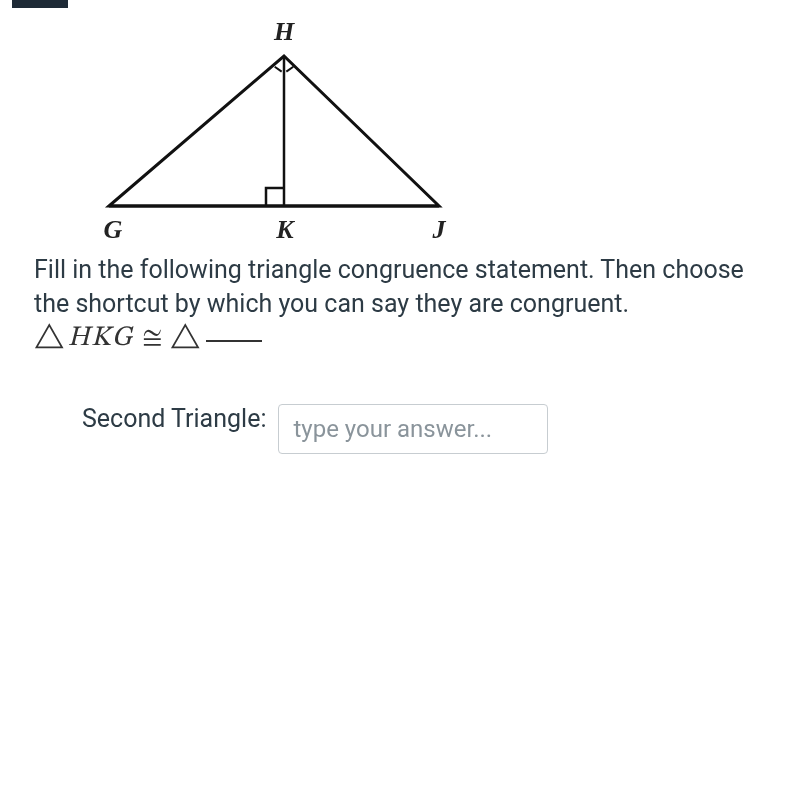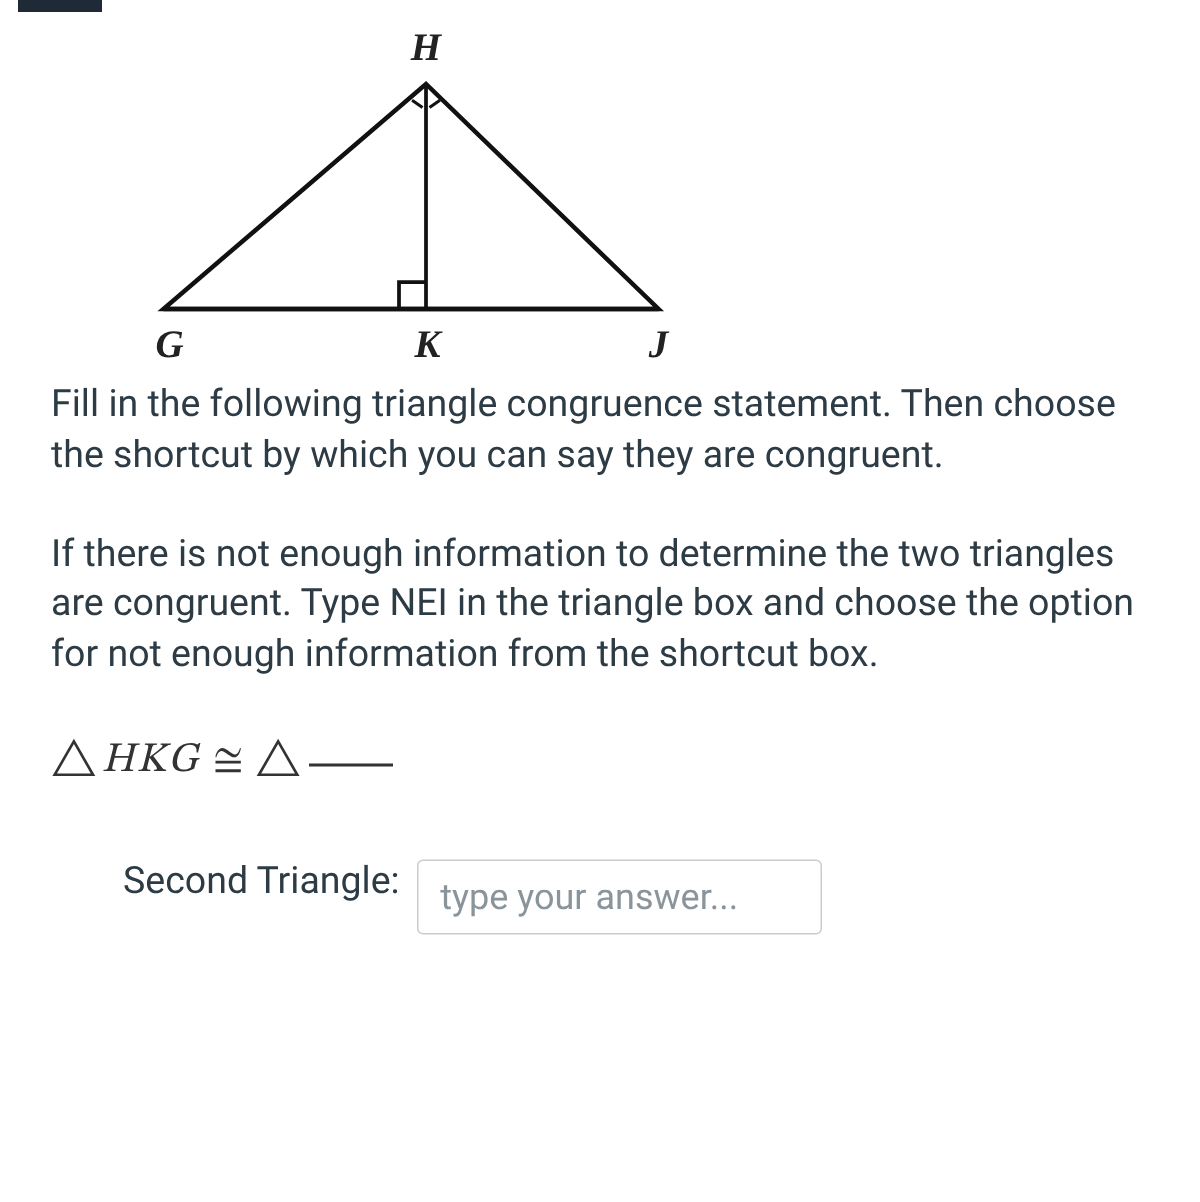--- a/index.html
+++ b/index.html
@@ -33,21 +33,20 @@
     .figure-svg {
       display: block;
     }
     .instructions {
       font-size: 25px;
       line-height: 1.35;
       color: #2d3b45;
       margin-top: 12px;
     }
     .para1 {
-      margin-bottom: 32px;
     }
     .para2 {
       margin-bottom: 36px;
     }
     .math-expr {
       font-family: "Cambria Math", "STIX Two Math", "Latin Modern Math", "Times New Roman", serif;
       font-style: italic;
       font-size: 28px;
       letter-spacing: 2px;
       color: #333;
@@ -122,21 +121,20 @@
 
       <text x="195" y="24" text-anchor="middle" font-family="Georgia, 'Times New Roman', serif" font-style="italic" font-weight="bold" font-size="26" fill="#222">H</text>
       <text x="24" y="222" text-anchor="middle" font-family="Georgia, 'Times New Roman', serif" font-style="italic" font-weight="bold" font-size="26" fill="#222">G</text>
       <text x="196" y="222" text-anchor="middle" font-family="Georgia, 'Times New Roman', serif" font-style="italic" font-weight="bold" font-size="26" fill="#222">K</text>
       <text x="350" y="222" text-anchor="middle" font-family="Georgia, 'Times New Roman', serif" font-style="italic" font-weight="bold" font-size="26" fill="#222">J</text>
     </svg>
   </div>
 
   <div class="instructions">
     <p class="para1">Fill in the following triangle congruence statement. Then choose the shortcut by which you can say they are congruent.</p>
-    <p class="para2">If there is not enough information to determine the two triangles are congruent. Type NEI in the triangle box and choose the option for not enough information from the shortcut box.</p>
   </div>
 
   <div class="math-expr">
     <span class="math-triangle">△</span>
     <span>HKG</span>
     <span class="math-cong">≅</span>
     <span class="math-triangle">△</span>
     <span class="blank-line"></span>
   </div>
 

